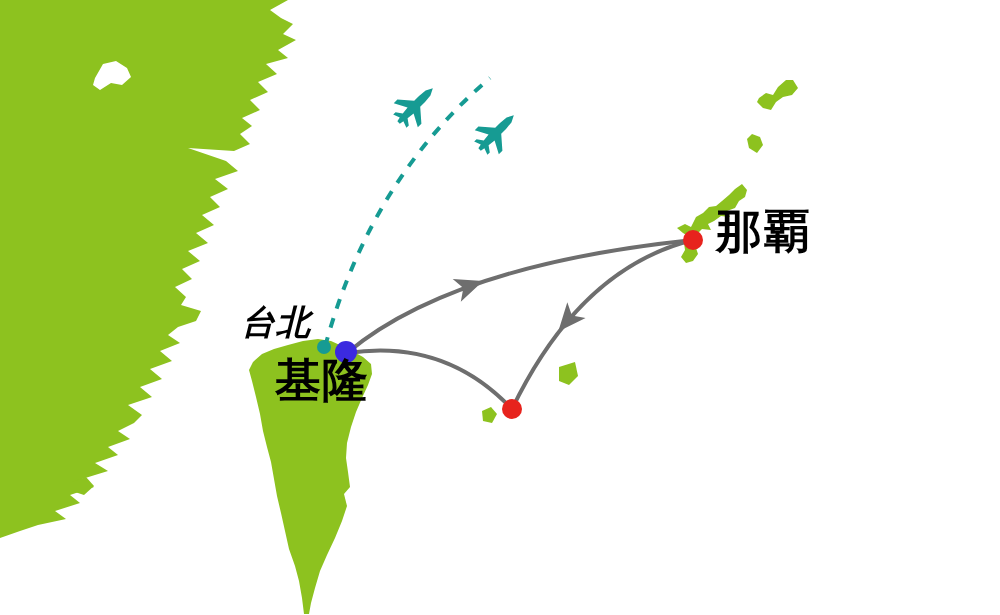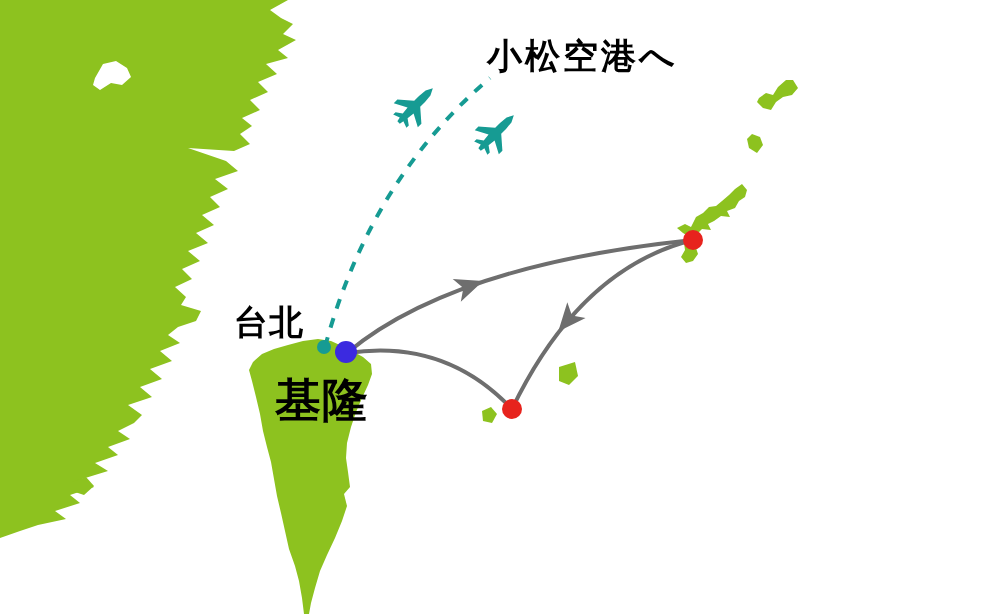--- a/index.html
+++ b/index.html
@@ -55,16 +55,16 @@
 
     <path d="M28,0 L20,-4 L10,-5 L2,-5 L-11,-20 L-17,-20 L-9,-5 L-18,-4 L-23,-11 L-27,-11 L-24,-3 L-29,-2 L-29,2 L-24,3 L-27,11 L-23,11 L-18,4 L-9,5 L-17,20 L-11,20 L2,5 L10,5 L20,4 Z" transform="translate(416,105) rotate(-45) scale(0.85)" fill="#169b93"></path>
     <path d="M28,0 L20,-4 L10,-5 L2,-5 L-11,-20 L-17,-20 L-9,-5 L-18,-4 L-23,-11 L-27,-11 L-24,-3 L-29,-2 L-29,2 L-24,3 L-27,11 L-23,11 L-18,4 L-9,5 L-17,20 L-11,20 L2,5 L10,5 L20,4 Z" transform="translate(497,132) rotate(-45) scale(0.85)" fill="#169b93"></path>
 
     <circle cx="324" cy="347" r="7" fill="#169b93"></circle>
     <circle cx="346" cy="352" r="11" fill="#3b2ae0"></circle>
     <circle cx="693" cy="240" r="10" fill="#e7231d"></circle>
     <circle cx="512" cy="409" r="10" fill="#e7231d"></circle>
   </svg>
 
-  <div class="label" style="left:487px; top:38px; font-size:35px; letter-spacing:3px;">小松空港へ</div>
-  <div class="label" style="left:234px; top:305px; font-size:34px; letter-spacing:1px;">台北</div>
-  <div class="label" style="left:275px; top:376px; font-size:46px; letter-spacing:1px;">基隆</div>
+  <div class="label" style="left:241px; top:305px; font-size:34px; letter-spacing:1px;font-style:italic;">台北</div>
+  <div class="label" style="left:275px; top:356px; font-size:46px; letter-spacing:1px;">基隆</div>
+  <div class="label" style="left:716px; top:207px; font-size:46px; letter-spacing:2px;">那覇</div>
 </div>
 
 </body></html>

